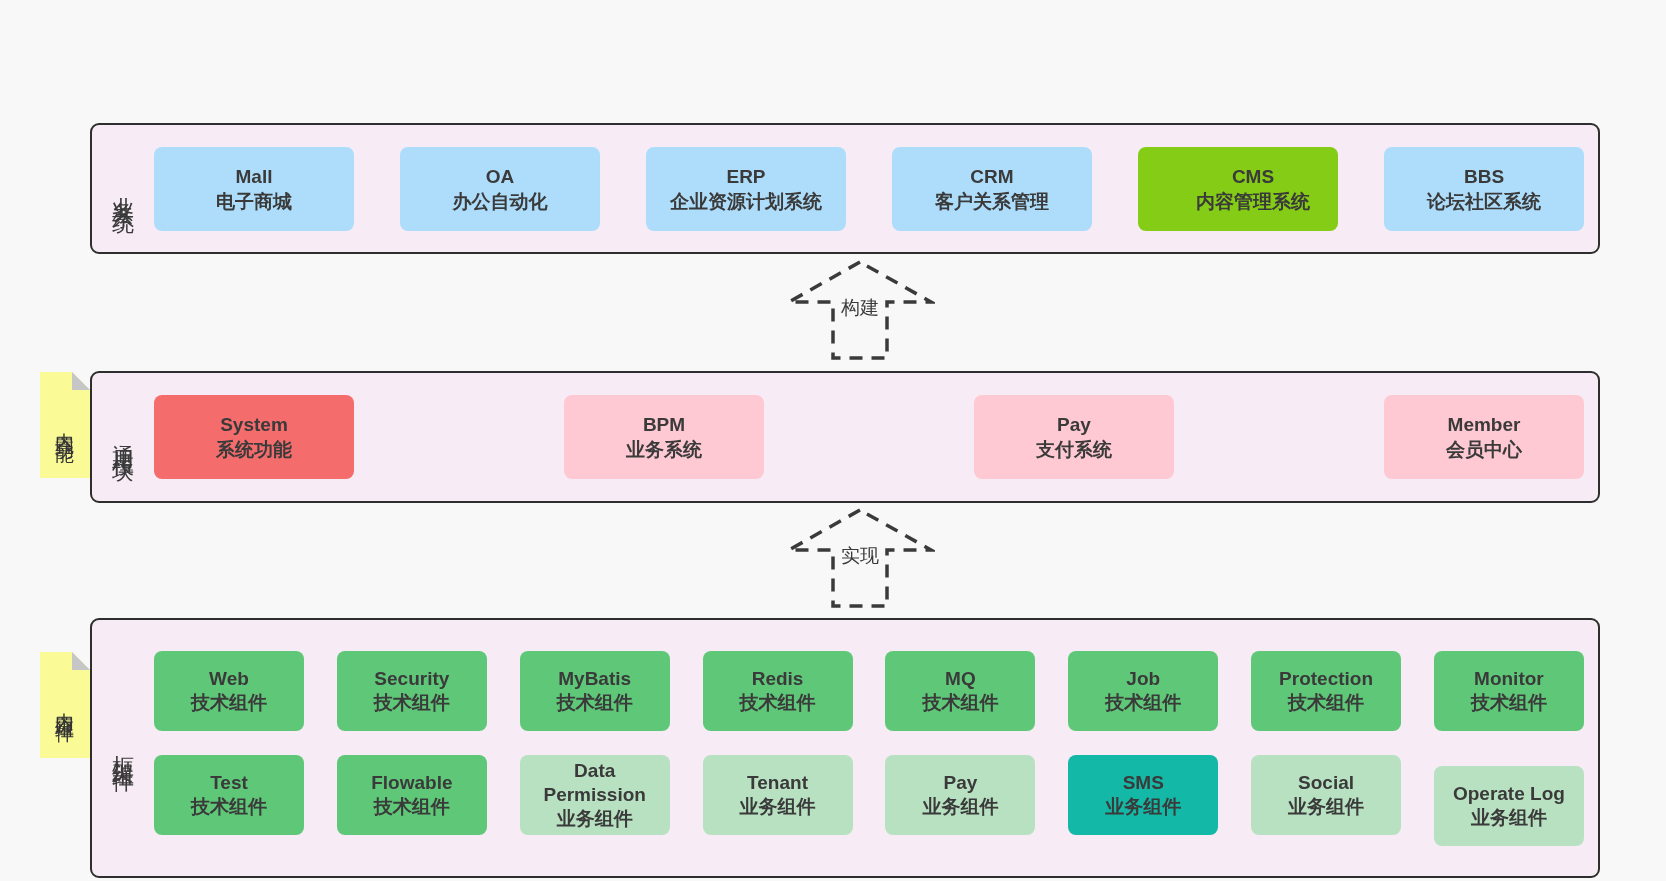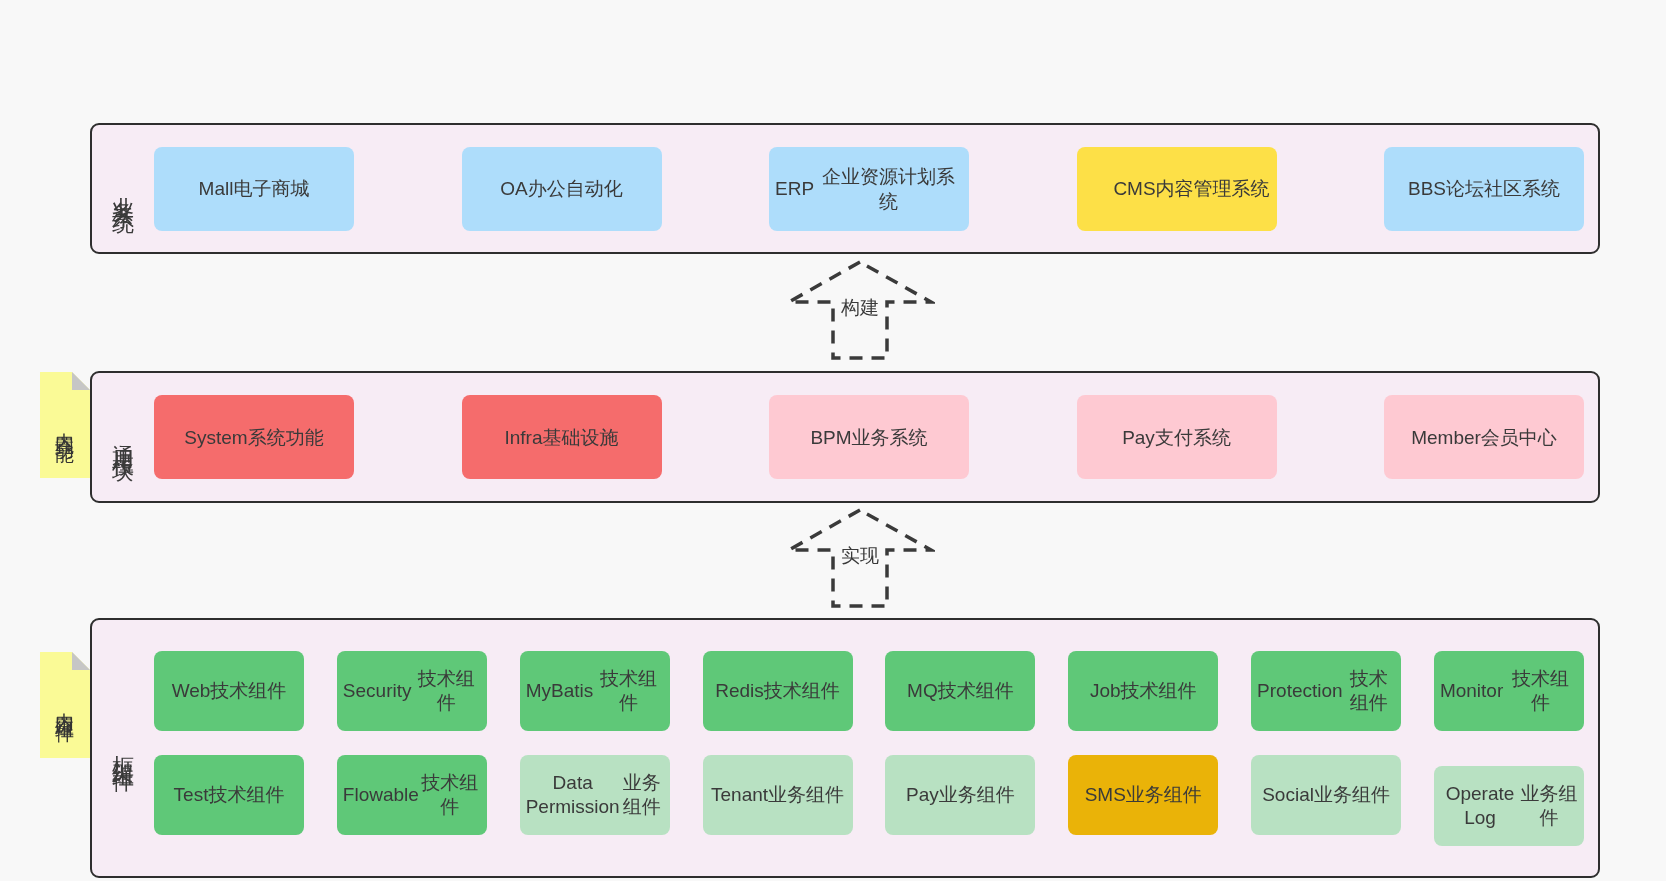--- a/index.html
+++ b/index.html
@@ -30,23 +30,24 @@
   .side-label-wrap{flex:0 0 62px;display:flex;align-items:center;justify-content:center;}
   .side-label{
     writing-mode:vertical-rl;text-orientation:upright;
     font-size:22px;letter-spacing:5px;color:var(--text);line-height:1;
   }
   .rows{flex:1;display:flex;flex-direction:column;justify-content:center;gap:24px;padding-right:14px;}
   .box-row{display:flex;justify-content:space-between;}
 
   .box{
     width:200px;height:84px;border-radius:8px;
-    display:flex;flex-direction:row;align-items:center;justify-content:center;
+    display:flex;flex-direction:column;align-items:center;justify-content:center;
     text-align:center;font-size:19px;line-height:25px;color:var(--text);
     padding:2px 6px;
+    font-weight:bold;
   }
   .layer-3 .box{width:150px;height:80px;line-height:24px;}
   .box-title{white-space:pre-wrap;}
 
   
   .arrow{position:absolute;width:150px;height:104px;z-index:0;}
   .arrow-1{left:785px;top:258px;}
   .arrow-2{left:785px;top:506px;}
   .arrow svg{display:block;width:100%;height:100%;}
   .arrow-label{
@@ -90,21 +91,25 @@
             <div class="box-subtitle">电子商城</div>
           </div>
           <div class="box" style="background: rgb(174, 221, 251);">
             <div class="box-title">OA</div>
             <div class="box-subtitle">办公自动化</div>
           </div>
           <div class="box" style="background: rgb(174, 221, 251);">
             <div class="box-title">ERP</div>
             <div class="box-subtitle">企业资源计划系统</div>
           </div>
-          <div class="box" style="background: #fde047; padding-left: 36px;">
+          <div class="box" style="background: rgb(174, 221, 251);">
+            <div class="box-title">CRM</div>
+            <div class="box-subtitle">客户关系管理</div>
+          </div>
+          <div class="box" style="background: #84cc16; padding-left: 36px;">
             <div class="box-title">CMS</div>
             <div class="box-subtitle">内容管理系统</div>
           </div>
           <div class="box" style="background: rgb(174, 221, 251);">
             <div class="box-title">BBS</div>
             <div class="box-subtitle">论坛社区系统</div>
           </div>
         </div>
       </div>
   </section>
@@ -124,24 +129,20 @@
   <section class="layer layer-2">
     <div class="side-label-wrap">
       <span class="side-label">通用模块</span>
     </div>
     <div class="rows">
         <div class="box-row">
           <div class="box" style="background: rgb(245, 108, 108);">
             <div class="box-title">System</div>
             <div class="box-subtitle">系统功能</div>
           </div>
-          <div class="box" style="background: rgb(245, 108, 108);">
-            <div class="box-title">Infra</div>
-            <div class="box-subtitle">基础设施</div>
-          </div>
           <div class="box" style="background: rgb(254, 201, 210);">
             <div class="box-title">BPM</div>
             <div class="box-subtitle">业务系统</div>
           </div>
           <div class="box" style="background: rgb(254, 201, 210);">
             <div class="box-title">Pay</div>
             <div class="box-subtitle">支付系统</div>
           </div>
           <div class="box" style="background: rgb(254, 201, 210);">
             <div class="box-title">Member</div>
@@ -216,21 +217,21 @@
             <div class="box-subtitle">业务组件</div>
           </div>
           <div class="box" style="background: rgb(184, 225, 194);">
             <div class="box-title">Tenant</div>
             <div class="box-subtitle">业务组件</div>
           </div>
           <div class="box" style="background: rgb(184, 225, 194);">
             <div class="box-title">Pay</div>
             <div class="box-subtitle">业务组件</div>
           </div>
-          <div class="box" style="background: #eab308;">
+          <div class="box" style="background: #14b8a6;">
             <div class="box-title">SMS</div>
             <div class="box-subtitle">业务组件</div>
           </div>
           <div class="box" style="background: rgb(184, 225, 194);">
             <div class="box-title">Social</div>
             <div class="box-subtitle">业务组件</div>
           </div>
           <div class="box" style="background: rgb(184, 225, 194); margin-top: 11px;">
             <div class="box-title">Operate Log</div>
             <div class="box-subtitle">业务组件</div>

